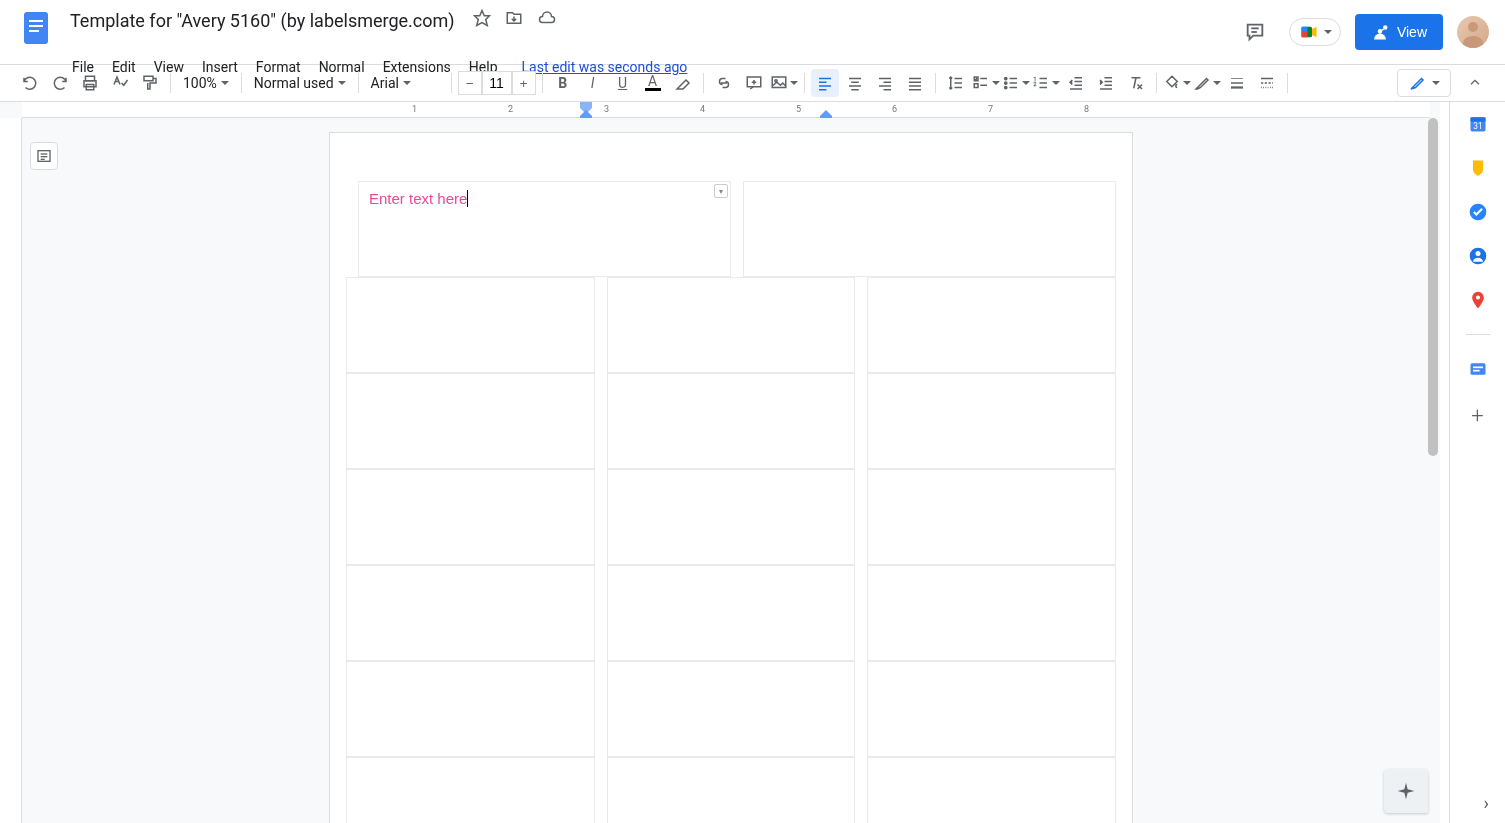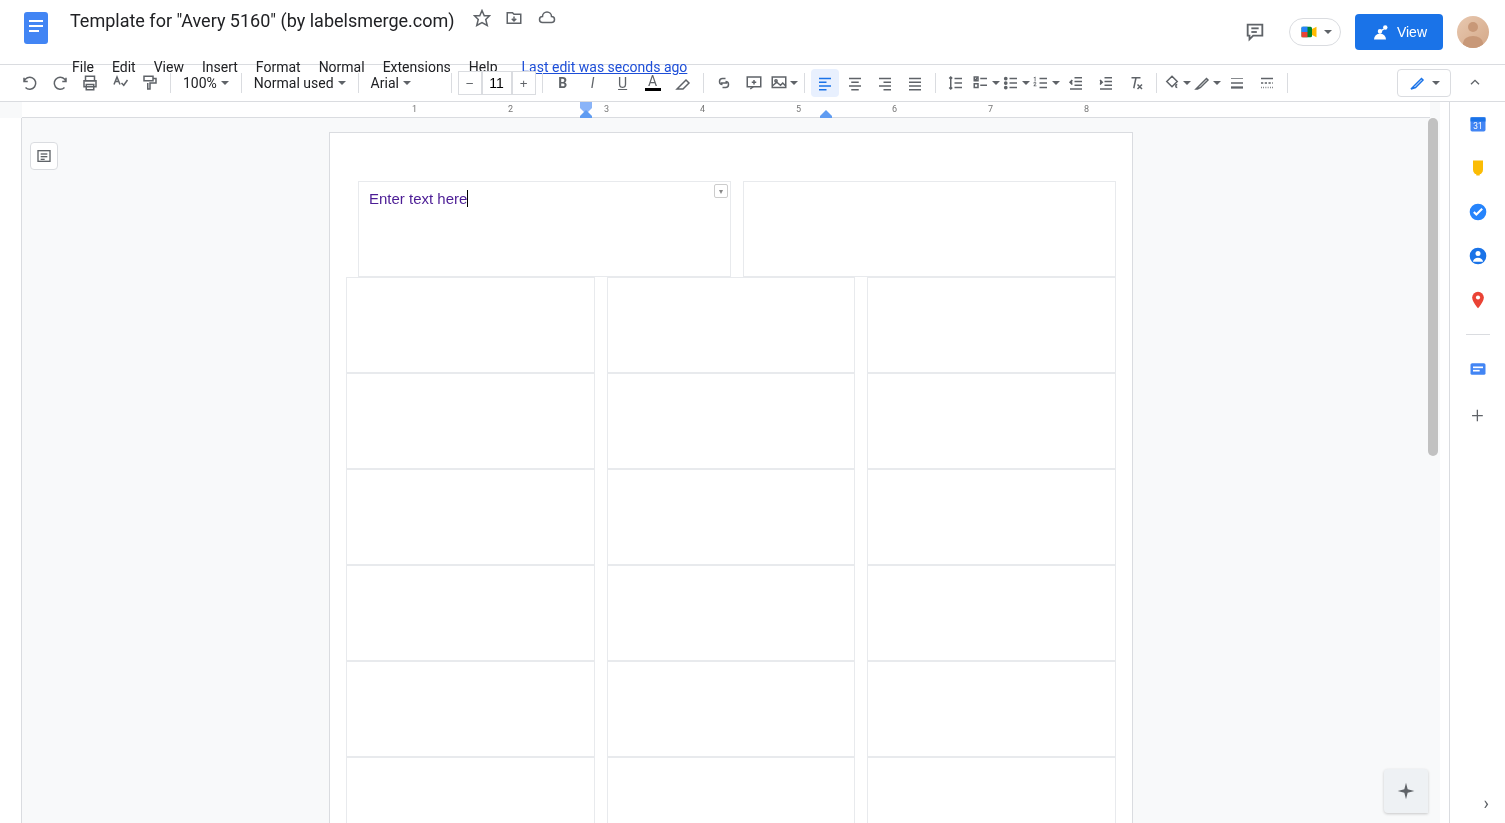--- a/index.html
+++ b/index.html
@@ -37,21 +37,21 @@
 .page { width: 804px; min-height: 1040px; background: #fff; margin: 14px auto 40px; border: 1px solid #dadce0; position: relative; }
 .label-grid { position: absolute; top: 48px; left: 16px; right: 16px; }
 .label-row { display: flex; height: 96px; }
 .label-cell { flex: 1; border: 1px solid #e8eaed; margin: 0; position: relative; }
 .label-cell.used { background: #dcdcdc; position: relative; overflow: hidden; }
 .label-cell.used::before, .label-cell.used::after { content: ""; position: absolute; left: -10%; right: -10%; top: 50%; border-top: 1px solid #bbb; }
 .label-cell.used::before { transform: rotate(20deg); }
 .label-cell.used::after { transform: rotate(-20deg); }
 .used-label { position: absolute; top: 50%; left: 50%; transform: translate(-50%, -50%); font-size: 13px; color: #333; z-index: 1; }
 .label-cell.active { }
-.active-text { position: absolute; top: 8px; left: 10px; font-size: 15px; font-family: Arial; color: #4c1d95; }
+.active-text { position: absolute; top: 8px; left: 10px; font-size: 15px; font-family: Arial; color: #ec4899; }
 .text-cursor { display: inline-block; width: 1px; height: 17px; background: #000; vertical-align: text-bottom; margin-left: 0; animation: blink 1s infinite; }
 @keyframes blink { 50% { opacity: 0; } }
 .cell-dropdown { position: absolute; top: 2px; right: 2px; width: 14px; height: 14px; border: 1px solid #ccc; border-radius: 2px; display: flex; align-items: center; justify-content: center; font-size: 8px; color: #888; background: #fff; cursor: pointer; }
 .sidepanel { position: absolute; top: 102px; right: 0; bottom: 0; width: 56px; background: #fff; border-left: 1px solid #dadce0; display: flex; flex-direction: column; align-items: center; padding-top: 12px; gap: 24px; }
 .sp-icon { width: 20px; height: 20px; cursor: pointer; display:flex; align-items:center; }
 .sp-sep { width: 24px; height: 1px; background: #dadce0; }
 .sp-plus { font-size: 22px; color: #5f6368; cursor: pointer; font-weight: 300; }
 .sp-collapse { position: absolute; bottom: 10px; right: 16px; color: #5f6368; cursor: pointer; font-size: 18px;}
 .outline-btn { position: absolute; top: 40px; left: 30px; width: 28px; height: 28px; border: 1px solid #dadce0; border-radius: 4px; background: #fff; display: flex; align-items: center; justify-content: center; color: #5f6368; cursor: pointer; z-index:5;}
 .explore-btn { position: absolute; bottom: 10px; right: 12px; width: 44px; height: 44px; background: #eef1f4; border-radius: 4px 4px 0 4px; display: flex; align-items: center; justify-content: center; box-shadow: 0 1px 3px rgba(0,0,0,0.2); cursor: pointer; }

